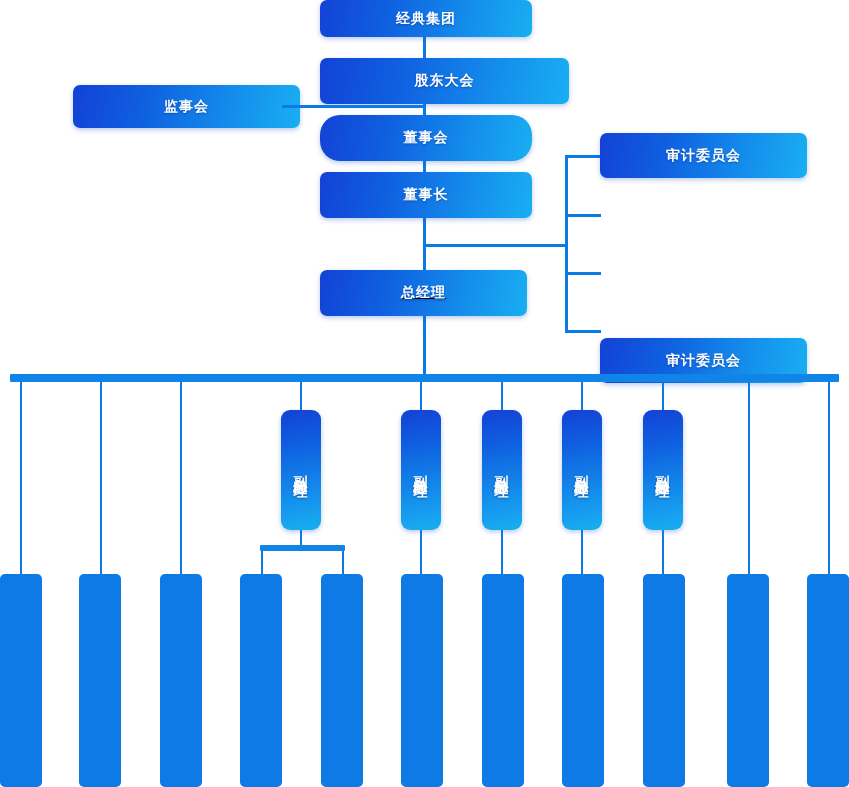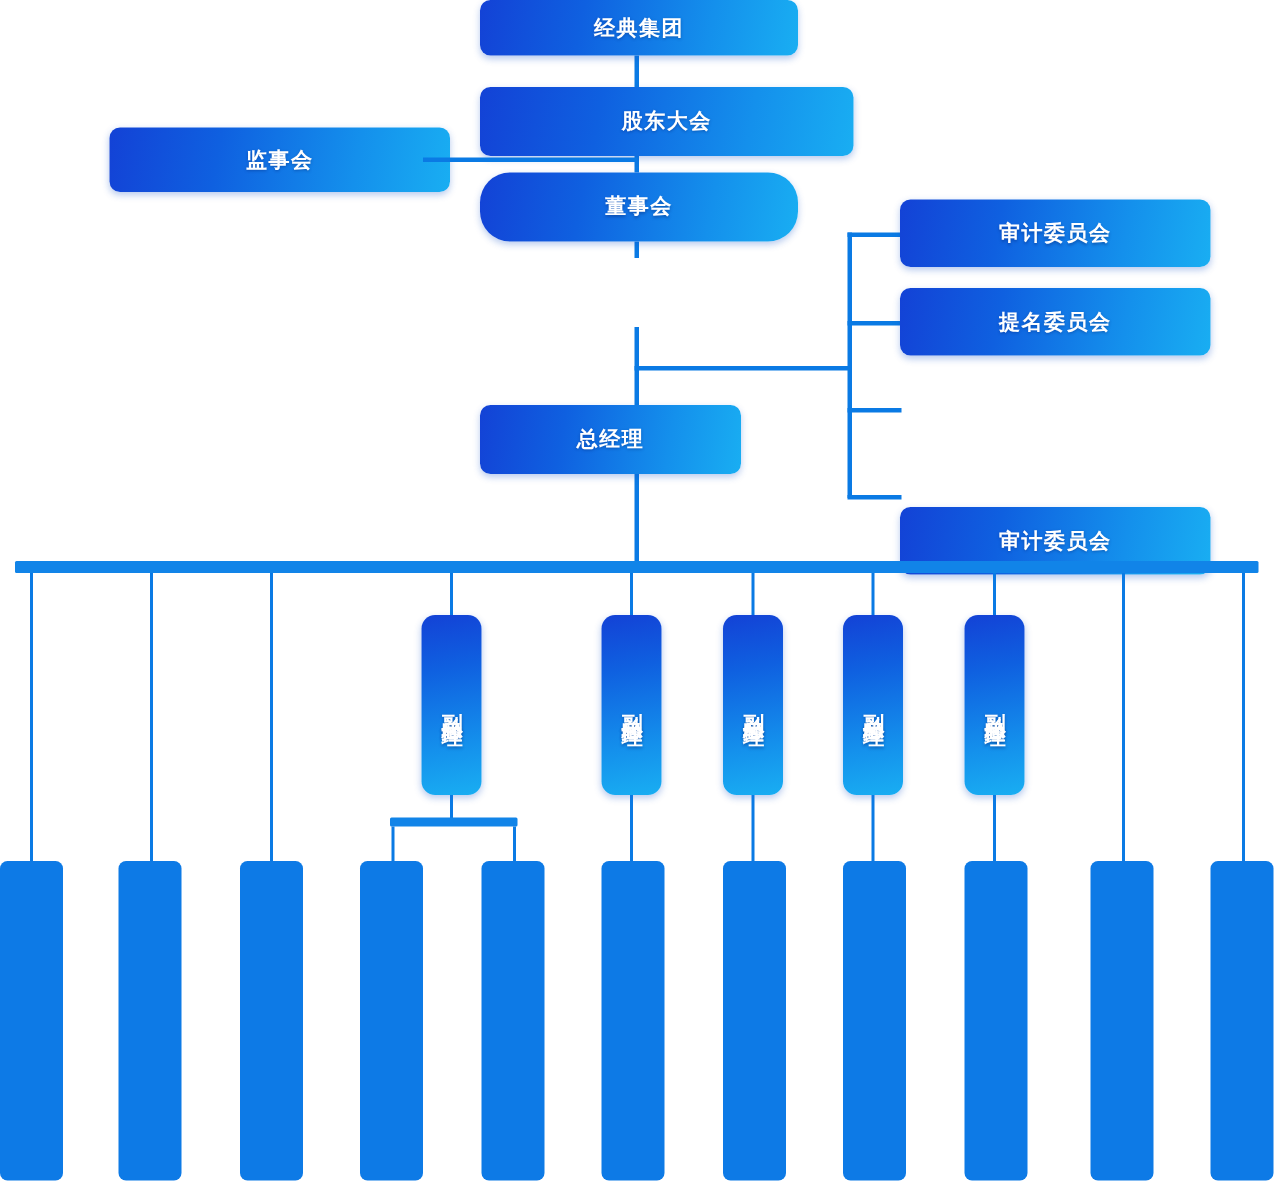--- a/index.html
+++ b/index.html
@@ -69,42 +69,42 @@
   </div>
 
   <div class="node" style="left:320px;top:58px;width:249px;height:46px;">
     <span>股东大会</span>
   </div>
 
   <div class="node" style="left:320px;top:115px;width:212px;height:46px;border-radius:20px;">
     <span>董事会</span>
   </div>
 
+  <div class="node" style="left:320px;top:172px;width:212px;height:46px;">
+    <span>董事长</span>
+  </div>
 
-  <div class="node" style="left:320px;top:270px;width:174px;height:46px;">
+  <div class="node" style="left:320px;top:270px;width:207px;height:46px;text-decoration:underline;">
     <span>总经理</span>
   </div>
 
   <div class="node" style="left:73px;top:85px;width:227px;height:43px;">
     <span>监事会</span>
   </div>
   <div class="line" style="left:282px;top:105px;width:143px;height:3px;"></div>
 
   <div class="line" style="left:423px;top:244px;width:144px;height:3px;"></div>
   <div class="line" style="left:565px;top:155px;width:3px;height:177px;"></div>
 
   <div class="line" style="left:565px;top:155px;width:36px;height:3px;"></div>
   <div class="node" style="left:600px;top:133px;width:207px;height:45px;">
     <span>审计委员会</span>
   </div>
 
   <div class="line" style="left:565px;top:214px;width:36px;height:3px;"></div>
-  <div class="node" style="left:600px;top:192px;width:207px;height:45px;">
-    <span>提名委员会</span>
-  </div>
 
   <div class="line" style="left:565px;top:272px;width:36px;height:3px;"></div>
 
   <div class="line" style="left:565px;top:330px;width:36px;height:3px;"></div>
   <div class="node" style="left:600px;top:308px;width:207px;height:45px;margin-top:30px;">
     <span>审计委员会</span>
   </div>
 
   <div class="busbar" style="left:10px;top:374px;width:829px;height:8px;"></div>
 

